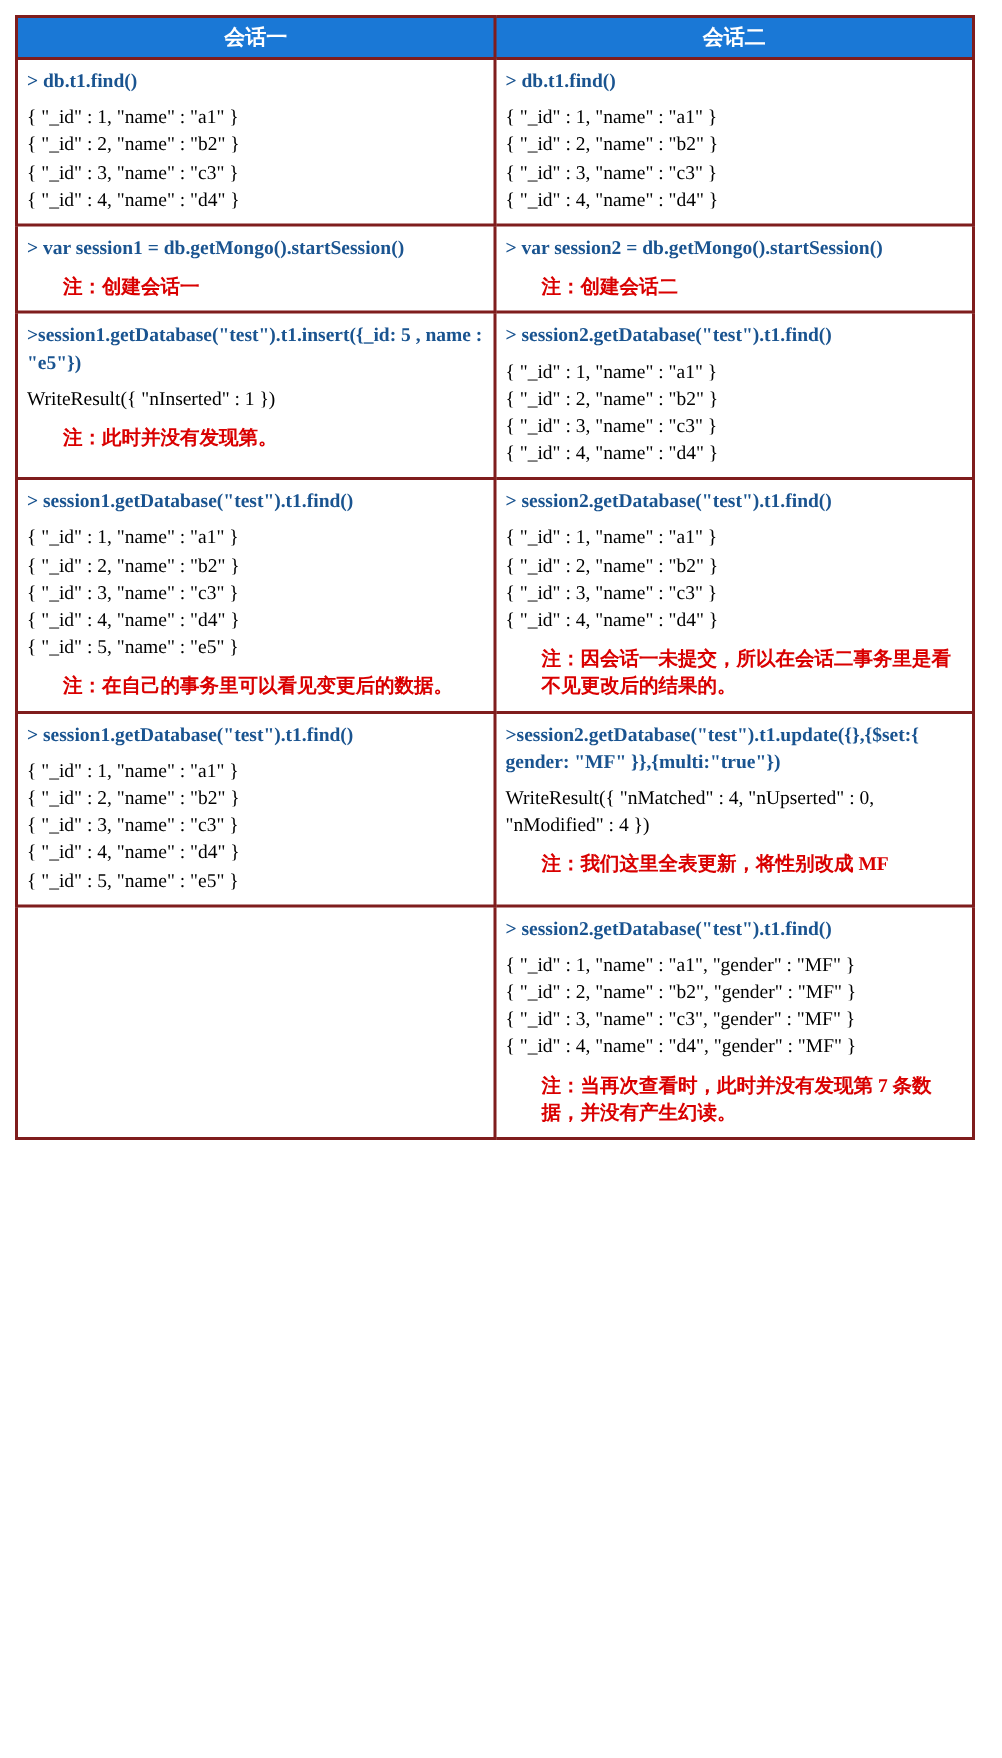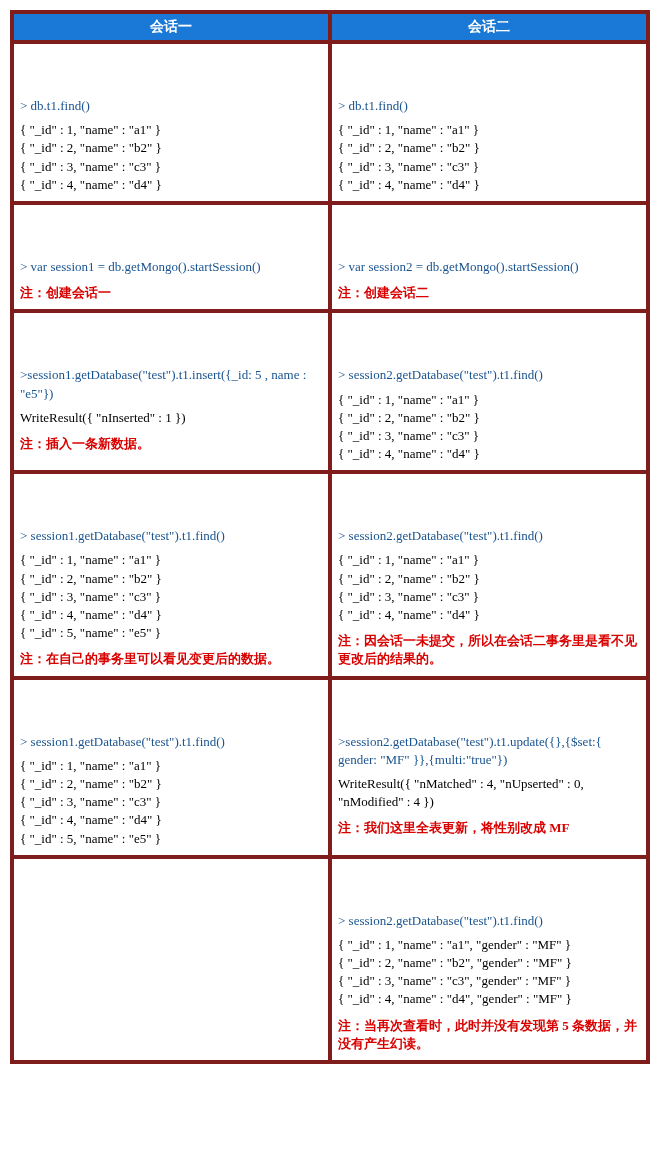--- a/index.html
+++ b/index.html
@@ -8,45 +8,45 @@
     font-family: "SimSun", "Times New Roman", serif;
     font-size: 13px;
     background: #fff;
   }
   table {
     border-collapse: collapse;
     width: 640px;
     table-layout: fixed;
   }
   th, td {
-    border: 4px solid #7f1d1d;
+    border: 2px solid #7f1d1d;
     padding: 5px 6px;
     vertical-align: top;
     word-wrap: break-word;
   }
   th {
     background: #1a78d6;
     color: #fff;
     text-align: center;
     font-weight: bold;
     font-size: 14px;
     padding: 4px;
   }
   .cmd {
     color: #1a5490;
-    font-weight: normal;
-    margin-top: 48px;
+    font-weight: bold;
   }
   .out {
     color: #000;
   }
   .note {
     color: #d90000;
     font-weight: bold;
     margin-top: 8px;
+    margin-left: 24px;
   }
   .block {
     margin-bottom: 2px;
     line-height: 1.4;
   }
 </style>
 </head>
 <body>
 
 <table>
@@ -80,21 +80,21 @@
         </td>
         <td>
           <div class="block cmd">&gt; var session2 = db.getMongo().startSession()</div>
           <div class="block note">注：创建会话二</div>
         </td>
       </tr>
       <tr>
         <td>
           <div class="block cmd">&gt;session1.getDatabase("test").t1.insert({_id: 5 , name : "e5"})</div>
           <div class="block out" style="white-space: pre-line; margin-top: 6px;">WriteResult({ "nInserted" : 1 })</div>
-          <div class="block note">注：插入一条新数据。</div>
+          <div class="block note">注：此时并没有发现第。</div>
         </td>
         <td>
           <div class="block cmd">&gt; session2.getDatabase("test").t1.find()</div>
           <div class="block out" style="white-space: pre-line; margin-top: 6px;">{ "_id" : 1, "name" : "a1" }
 { "_id" : 2, "name" : "b2" }
 { "_id" : 3, "name" : "c3" }
 { "_id" : 4, "name" : "d4" }</div>
         </td>
       </tr>
       <tr>
@@ -132,17 +132,17 @@
         </td>
       </tr>
       <tr>
         <td>&nbsp;</td>
         <td>
           <div class="block cmd">&gt; session2.getDatabase("test").t1.find()</div>
           <div class="block out" style="white-space: pre-line; margin-top: 6px;">{ "_id" : 1, "name" : "a1", "gender" : "MF" }
 { "_id" : 2, "name" : "b2", "gender" : "MF" }
 { "_id" : 3, "name" : "c3", "gender" : "MF" }
 { "_id" : 4, "name" : "d4", "gender" : "MF" }</div>
-          <div class="block note">注：当再次查看时，此时并没有发现第 5 条数据，并没有产生幻读。</div>
+          <div class="block note">注：当再次查看时，此时并没有发现第 7 条数据，并没有产生幻读。</div>
         </td>
       </tr>
     </tbody>
 </table>
 
 </body></html>

